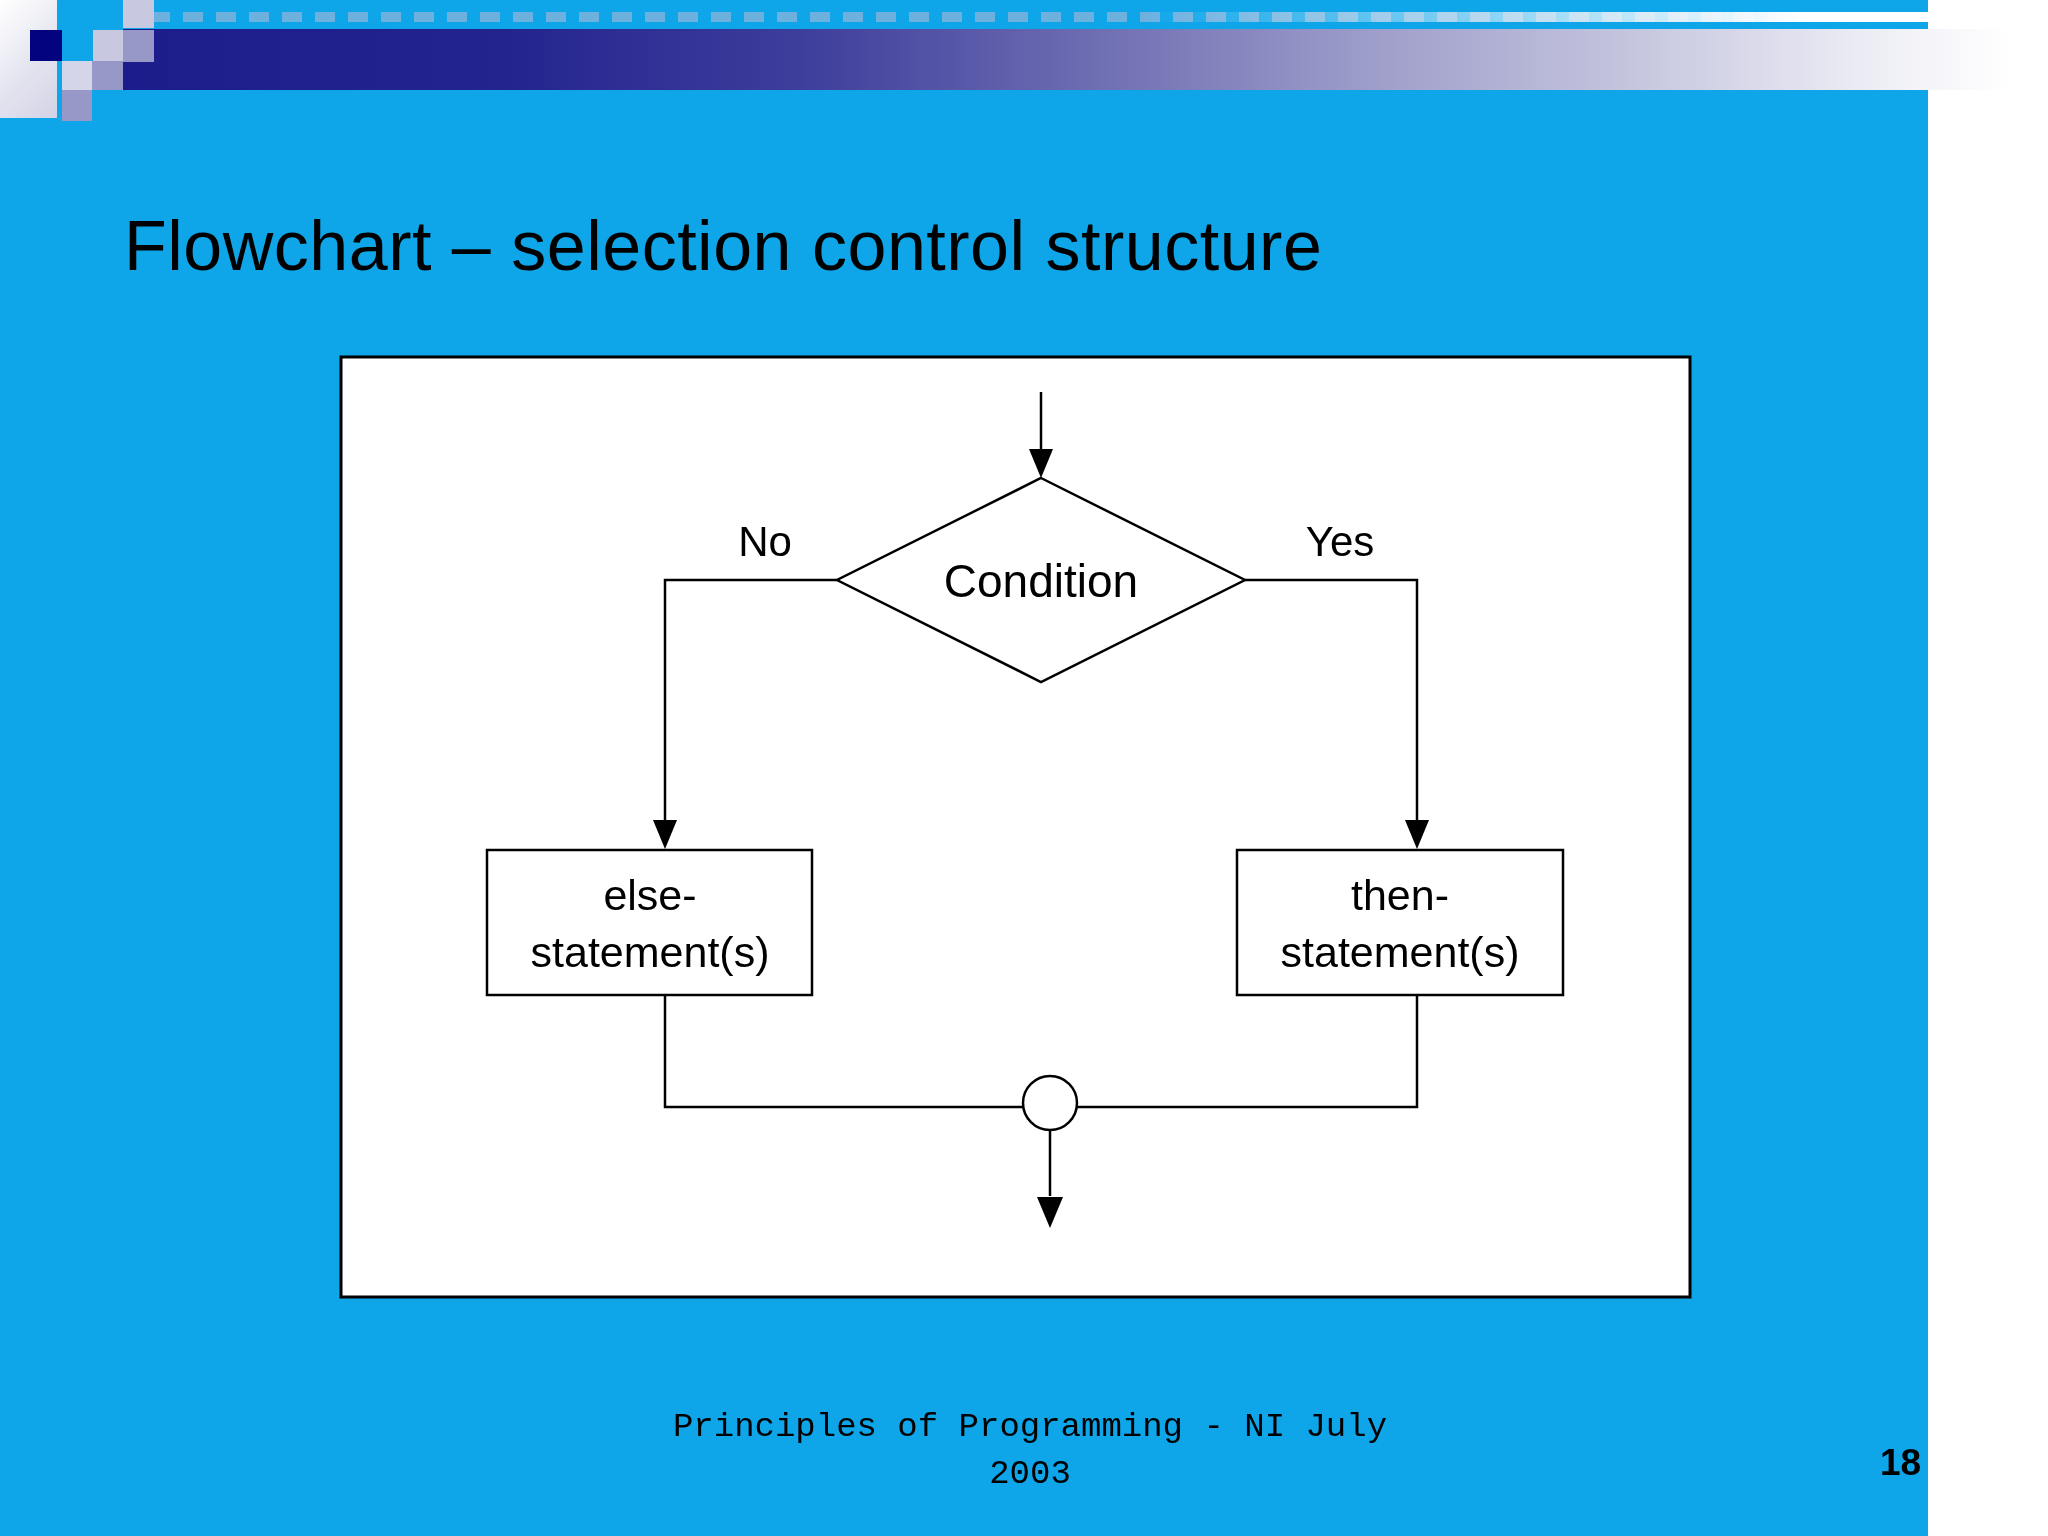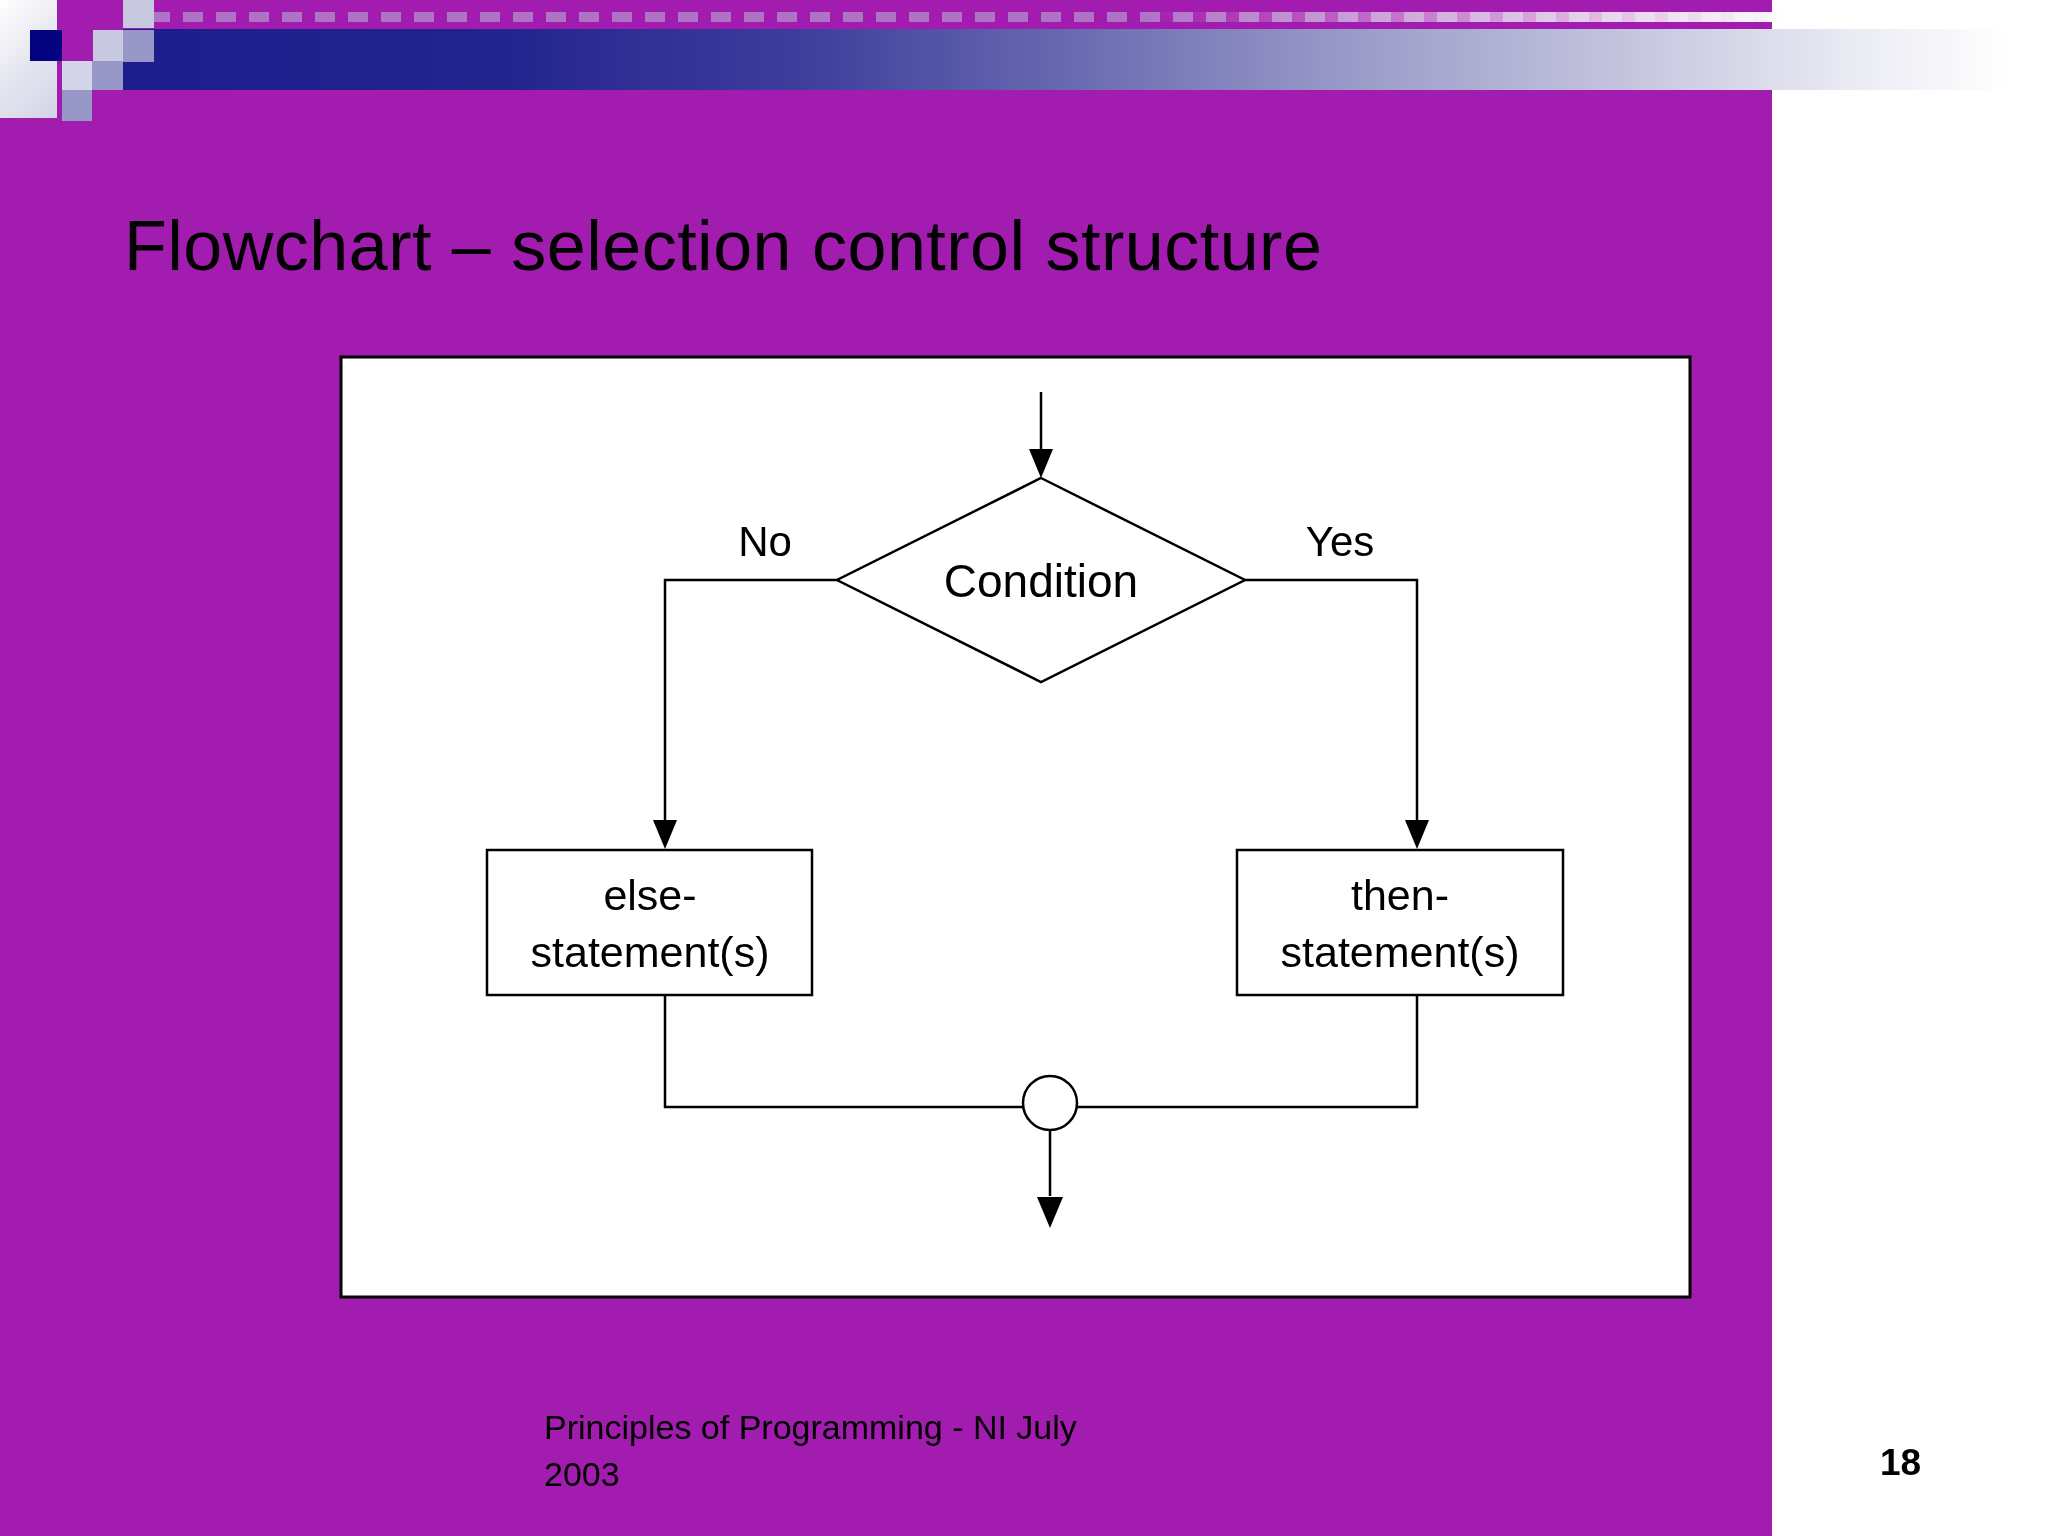--- a/index.html
+++ b/index.html
@@ -7,21 +7,21 @@
     --bar-dark: #1c1c8c;
     --deco-light: #c8c8e0;
     --deco-lighter: #d5d5e9;
     --deco-medium: #9797c8;
     --stroke-color: #000000;
     --text-color: #000000;
   }
   * { margin: 0; padding: 0; box-sizing: border-box; }
   html, body { width: 2048px; height: 1536px; background: #ffffff; overflow: hidden; }
   body { font-family: "Liberation Sans", sans-serif; color: var(--text-color); }
-  .slide { position: relative; width: 1772px; height: 1536px; background: #a21caf; }
+  .slide { position: relative; width: 1928px; height: 1536px; background: #0ea5e9; }
 
   
   .header-deco { position: absolute; left: 0; top: 0; width: 2048px; height: 130px; }
   .left-strip {
     position: absolute; left: 0; top: 0; width: 57px; height: 118px;
     background: linear-gradient(135deg, #ffffff 0%, #e4e4f0 55%, #d3d3e6 100%);
   }
   .dash-row {
     position: absolute; left: 150px; top: 12px; width: 1800px; height: 10px;
     background:
@@ -57,22 +57,22 @@
   .diagram-svg text {
     font-family: "Liberation Sans", sans-serif;
     fill: var(--text-color);
   }
   .shape { fill: #ffffff; stroke: var(--stroke-color); }
   .wire  { fill: none; stroke: var(--stroke-color); stroke-width: 2.5; }
   .arrowhead { fill: var(--stroke-color); stroke: none; }
 
   
   .footer {
-    position: absolute; left: 544px; top: 1404px; width: 1012px;
-    text-align: left; font-size: 34px; line-height: 47px; color: var(--text-color);
+    position: absolute; left: 524px; top: 1404px; width: 1012px;
+    text-align: center; font-size: 34px; line-height: 47px; color: var(--text-color); font-family: Liberation Mono, monospace;
   }
   .page-number {
     position: absolute; left: 1880px; top: 1442px;
     font-size: 37px; font-weight: 700; color: var(--text-color);
   }
 </style>
 </head>
 <body>
 
 <div class="slide">

